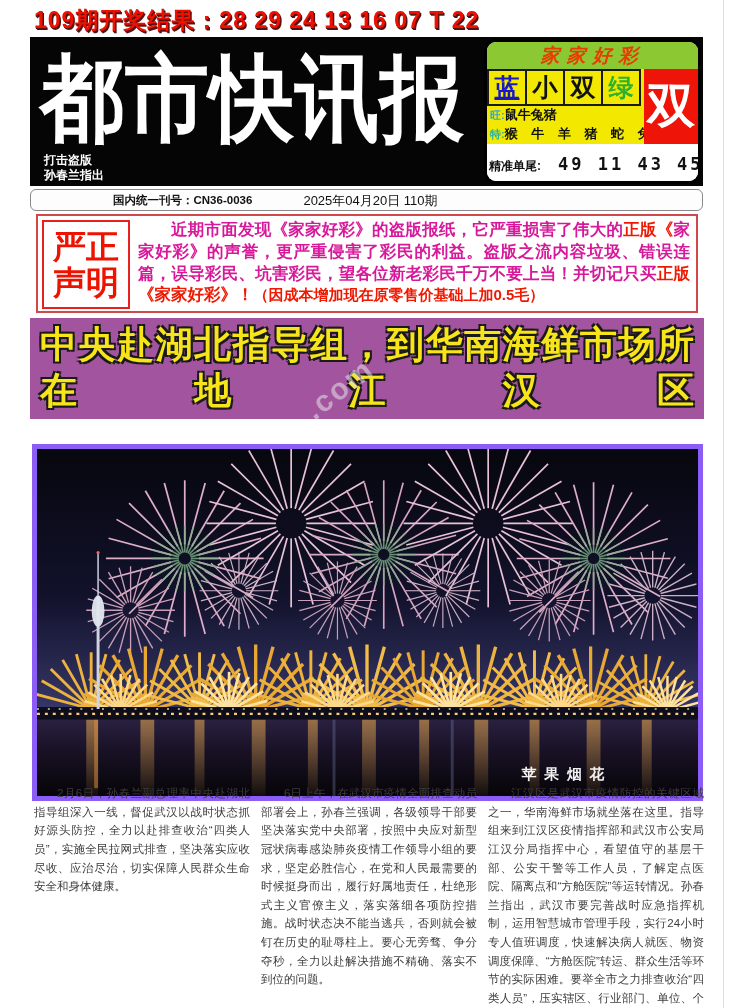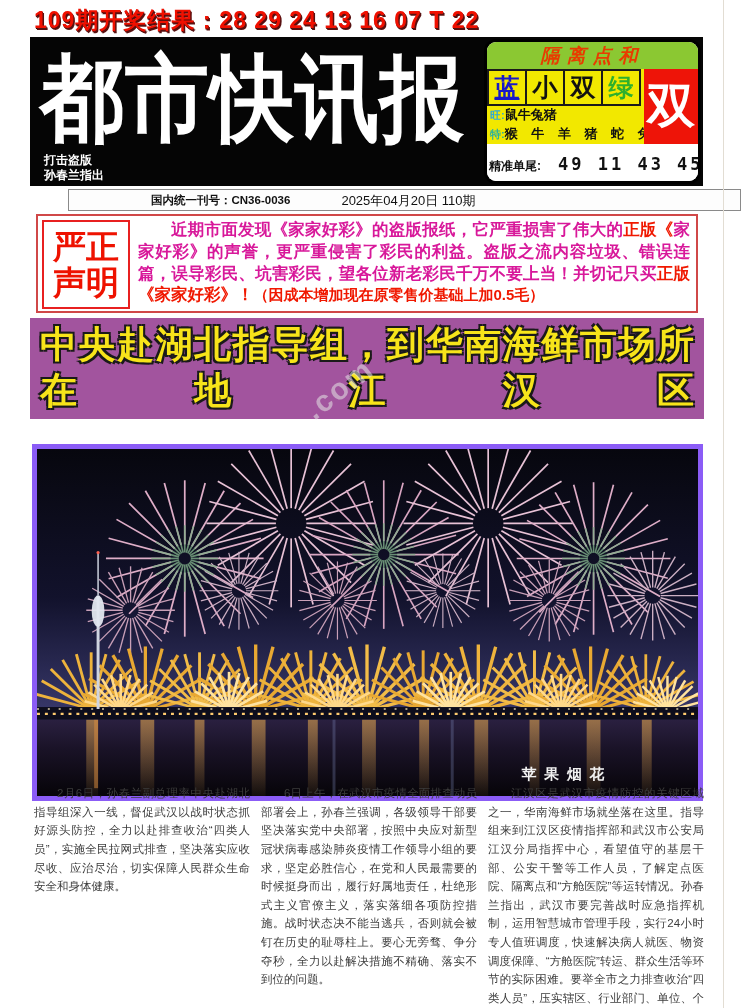--- a/index.html
+++ b/index.html
@@ -43,21 +43,21 @@
   .panel-bottom{height:40px;background:#fff;display:flex;align-items:center;padding:0 2px;}
   .nums{flex:1;}
   .num-line{font-size:12px;font-weight:bold;color:#111;white-space:nowrap;line-height:1.55;}
   .num-line b{letter-spacing:3px;font-family:"DejaVu Sans Mono",monospace;font-size:17px;margin-left:17px;}
   .issue-box{border:1.5px solid #e05050;color:#e04848;font-size:10px;font-weight:bold;
              line-height:1.3;text-align:center;padding:1px 2px;margin-right:3px;background:#fff;}
   .issue-box .hl{background:#f8c8c8;}
 
   
   .info-bar{position:absolute;left:30px;top:189px;width:671px;height:20px;border:1px solid #8a8a8a;
-            border-radius:0;background:#fdfdfd;font-size:12px;color:#111;margin-left:38px;}
+            border-radius:6px;background:#fdfdfd;font-size:12px;color:#111;}
   .issn{position:absolute;left:82px;top:3px;font-weight:bold;font-size:11.5px;}
   .pub-date{position:absolute;left:8px;right:0;top:2px;text-align:center;font-size:13px;}
 
   
   .statement{position:absolute;left:36px;top:214px;width:662px;height:99px;border:2px solid #d04848;
              background:#fff;box-sizing:border-box;}
   .stamp{position:absolute;left:4px;top:4px;width:84px;height:85px;border:2px solid #e82020;
          display:flex;align-items:center;justify-content:center;text-align:center;
          font-size:33px;font-weight:900;color:#ee1200;line-height:1.08;}
   .stmt-text{margin-left:98px;padding:3px 6px 0 2px;font-size:16.5px;font-weight:bold;
@@ -93,21 +93,21 @@
 
   <div class="header">
     <div class="masthead-title">都市快讯报</div>
     <div class="slogan">
       <div>打击盗版</div>
       <div>孙春兰指出</div>
     </div>
 
     <div class="panel">
       <div class="panel-inner">
-        <div class="panel-green">隔离点和</div>
+        <div class="panel-green">家家好彩</div>
         <div class="panel-mid">
           <div class="panel-mid-left">
             <div class="tag-row">
               <span class="tag-box tag-blue">蓝</span>
               <span class="tag-box">小</span>
               <span class="tag-box">双</span>
               <span class="tag-box tag-green">绿</span>
             </div>
             <div class="zodiac">
               <span class="mini-tag mini-wang">旺:</span><span>鼠牛兔猪</span>

